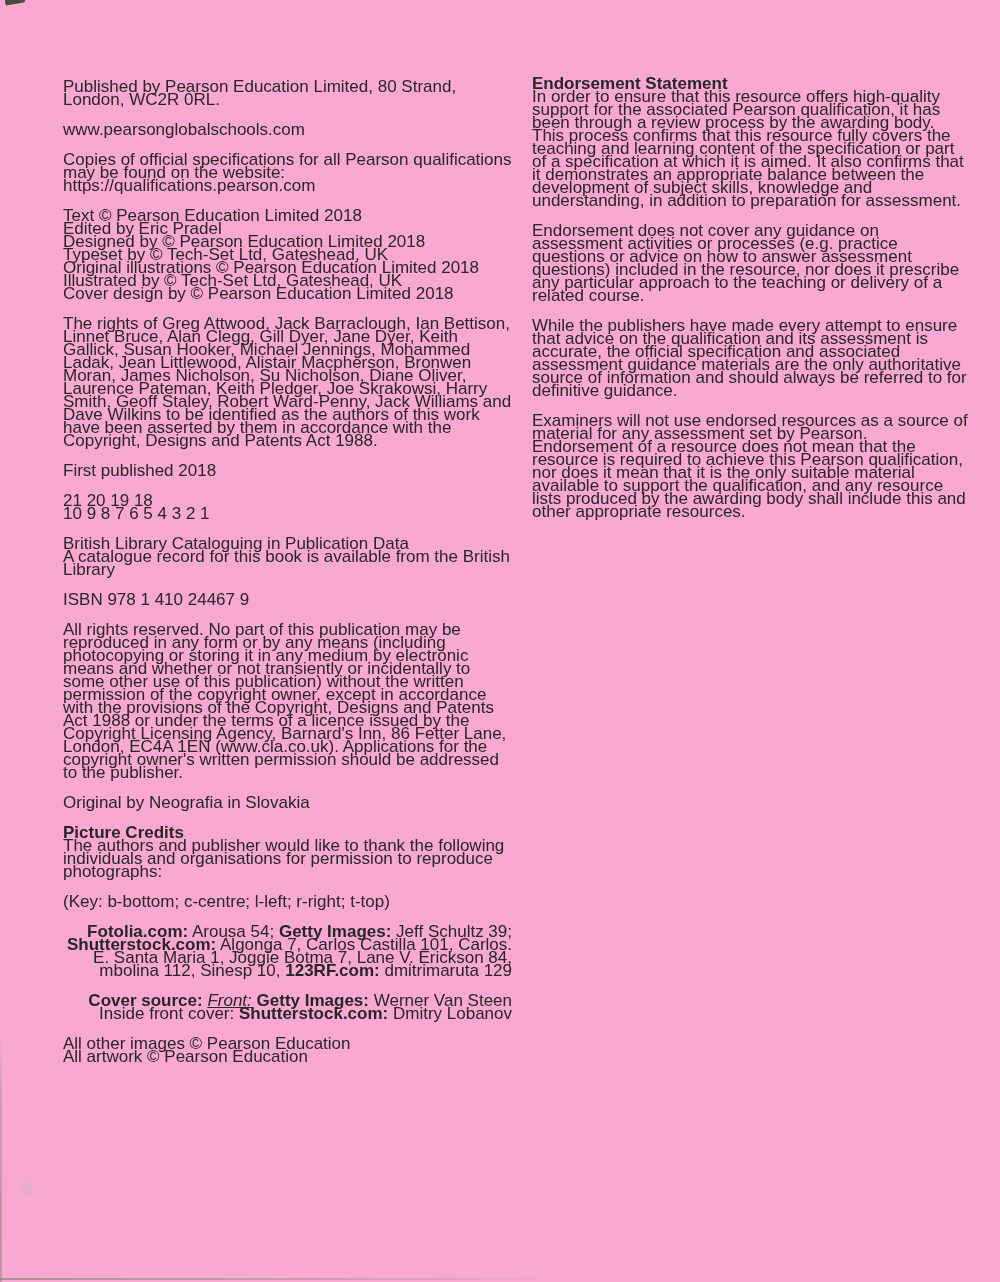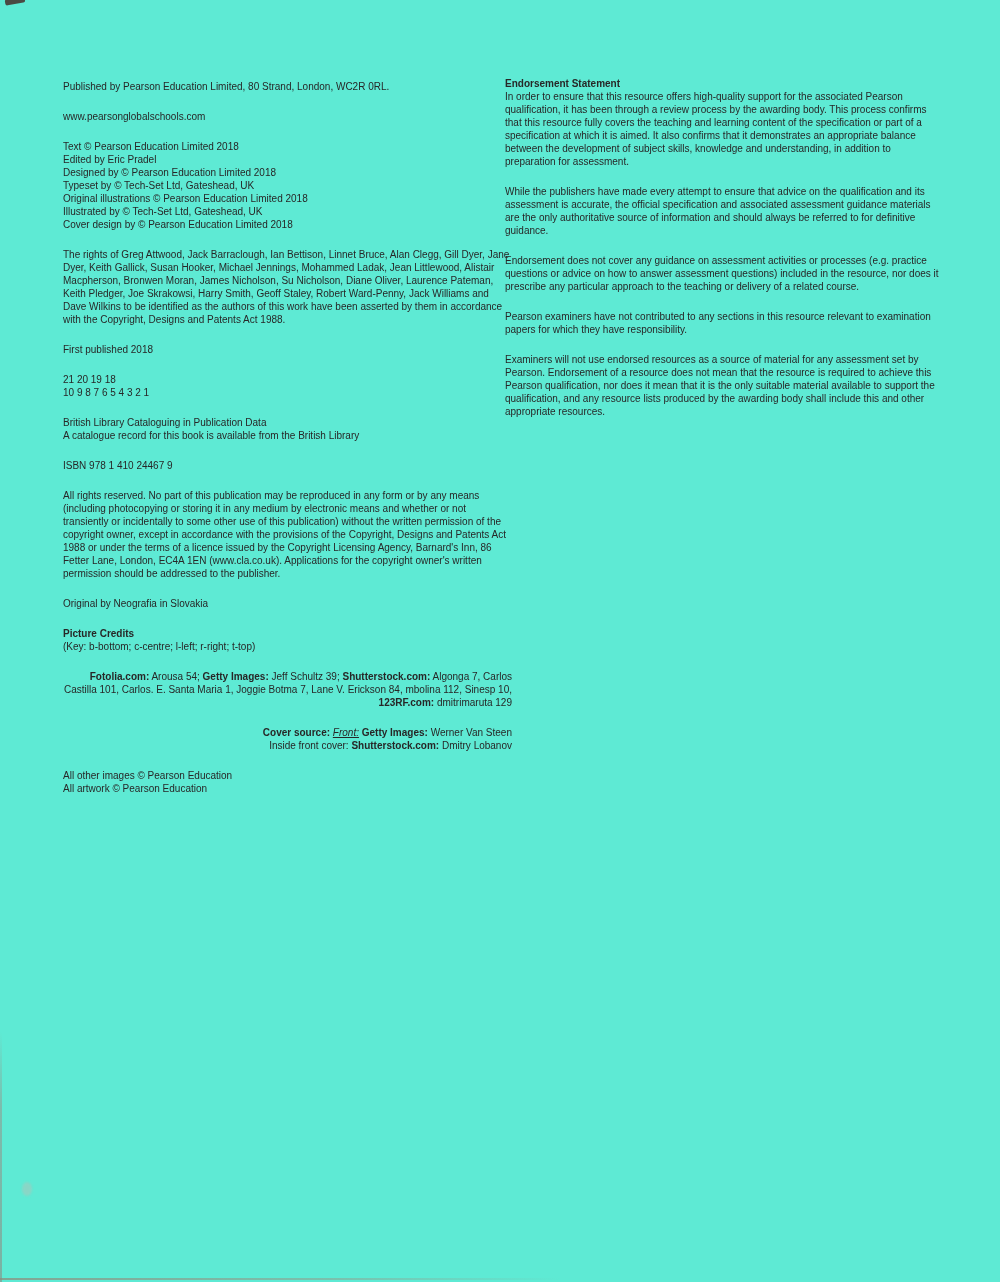--- a/index.html
+++ b/index.html
@@ -4,34 +4,34 @@
 <style>
   html, body {
     margin: 0;
     padding: 0;
     background: #ffffff;
   }
   .page {
     position: relative;
     width: 1000px;
     height: 1282px;
-    background: #5eead4;
+    background: #f9a8d4;
     overflow: hidden;
     font-family: "Liberation Sans", "DejaVu Sans", sans-serif;
-    font-size: 10px;
+    font-size: 17px;
     line-height: 13px;
     color: #272727;
     -webkit-font-smoothing: antialiased;
   }
   .col {
     position: absolute;
     top: 80px;
   }
   .col-left  { left: 63px;  width: 449px; }
-  .col-right { left: 505px; width: 436px; top: 77px; }
+  .col-right { left: 532px; width: 436px; top: 77px; }
   .para {
     margin: 0 0 17px 0;
     white-space: pre-line;
   }
   .para.tight { margin-bottom: 0; }
   .heading {
     font-weight: bold;
     margin: 0;
   }
   .rich { white-space: normal; text-align: right; }
@@ -68,53 +68,54 @@
 <div class="page">
 
   <div class="artifact corner-mark"></div>
   <div class="artifact left-edge-line"></div>
   <div class="artifact bottom-edge-line"></div>
   <div class="artifact smudge"></div>
 
   <div class="col col-left">
     <p class="para">Published by Pearson Education Limited, 80 Strand, London, WC2R 0RL.</p>
     <p class="para">www.pearsonglobalschools.com</p>
+    <p class="para">Copies of official specifications for all Pearson qualifications may be found on the website: https://qualifications.pearson.com</p>
     <p class="para">Text © Pearson Education Limited 2018
 Edited by Eric Pradel
 Designed by © Pearson Education Limited 2018
 Typeset by © Tech-Set Ltd, Gateshead, UK
 Original illustrations © Pearson Education Limited 2018
 Illustrated by © Tech-Set Ltd, Gateshead, UK
 Cover design by © Pearson Education Limited 2018</p>
     <p class="para">The rights of Greg Attwood, Jack Barraclough, Ian Bettison, Linnet Bruce, Alan Clegg, Gill Dyer, Jane Dyer, Keith Gallick, Susan Hooker, Michael Jennings, Mohammed Ladak, Jean Littlewood, Alistair Macpherson, Bronwen Moran, James Nicholson, Su Nicholson, Diane Oliver, Laurence Pateman, Keith Pledger, Joe Skrakowsi, Harry Smith, Geoff Staley, Robert Ward-Penny, Jack Williams and Dave Wilkins to be identified as the authors of this work have been asserted by them in accordance with the Copyright, Designs and Patents Act 1988.</p>
     <p class="para">First published 2018</p>
     <p class="para">21 20 19 18
 10 9 8 7 6 5 4 3 2 1</p>
     <p class="para">British Library Cataloguing in Publication Data
 A catalogue record for this book is available from the British Library</p>
     <p class="para">ISBN 978 1 410 24467 9</p>
 
     <p class="para">All rights reserved. No part of this publication may be reproduced in any form or by any means (including photocopying or storing it in any medium by electronic means and whether or not transiently or incidentally to some other use of this publication) without the written permission of the copyright owner, except in accordance with the provisions of the Copyright, Designs and Patents Act 1988 or under the terms of a licence issued by the Copyright Licensing Agency, Barnard's Inn, 86 Fetter Lane, London, EC4A 1EN (www.cla.co.uk). Applications for the copyright owner's written permission should be addressed to the publisher.</p>
 
     <p class="para">Original by Neografia in Slovakia</p>
 
     <div class="heading">Picture Credits</div>
+    <p class="para">The authors and publisher would like to thank the following individuals and organisations for permission to reproduce photographs:</p>
     <p class="para">(Key: b-bottom; c-centre; l-left; r-right; t-top)</p>
 
     <p class="para rich"><span style="font-weight: bold;">Fotolia.com:</span><span> Arousa 54; </span><span style="font-weight: bold;">Getty Images:</span><span> Jeff Schultz 39; </span><span style="font-weight: bold;">Shutterstock.com:</span><span> Algonga 7, Carlos Castilla 101, Carlos. E. Santa Maria 1, Joggie Botma 7, Lane V. Erickson 84, mbolina 112, Sinesp 10, </span><span style="font-weight: bold;">123RF.com:</span><span> dmitrimaruta 129</span></p>
 
     <p class="para tight rich"><span style="font-weight: bold;">Cover source: </span><span style="font-style: italic; text-decoration: underline;">Front:</span><span> </span><span style="font-weight: bold;">Getty Images:</span><span> Werner Van Steen</span></p>
     <p class="para rich"><span style="">Inside front cover:</span><span> </span><span style="font-weight: bold;">Shutterstock.com:</span><span> Dmitry Lobanov</span></p>
 
     <p class="para">All other images © Pearson Education
 All artwork © Pearson Education</p>
   </div>
 
   <div class="col col-right">
     <div class="heading">Endorsement Statement</div>
     <p class="para">In order to ensure that this resource offers high-quality support for the associated Pearson qualification, it has been through a review process by the awarding body. This process confirms that this resource fully covers the teaching and learning content of the specification or part of a specification at which it is aimed. It also confirms that it demonstrates an appropriate balance between the development of subject skills, knowledge and understanding, in addition to preparation for assessment.</p>
+    <p class="para">Endorsement does not cover any guidance on assessment activities or processes (e.g. practice questions or advice on how to answer assessment questions) included in the resource, nor does it prescribe any particular approach to the teaching or delivery of a related course.</p>
     <p class="para">While the publishers have made every attempt to ensure that advice on the qualification and its assessment is accurate, the official specification and associated assessment guidance materials are the only authoritative source of information and should always be referred to for definitive guidance.</p>
-    <p class="para">Endorsement does not cover any guidance on assessment activities or processes (e.g. practice questions or advice on how to answer assessment questions) included in the resource, nor does it prescribe any particular approach to the teaching or delivery of a related course.</p>
-    <p class="para">Pearson examiners have not contributed to any sections in this resource relevant to examination papers for which they have responsibility.</p>
     <p class="para">Examiners will not use endorsed resources as a source of material for any assessment set by Pearson. Endorsement of a resource does not mean that the resource is required to achieve this Pearson qualification, nor does it mean that it is the only suitable material available to support the qualification, and any resource lists produced by the awarding body shall include this and other appropriate resources.</p>
   </div>
 
 </div>
 
 </body></html>

